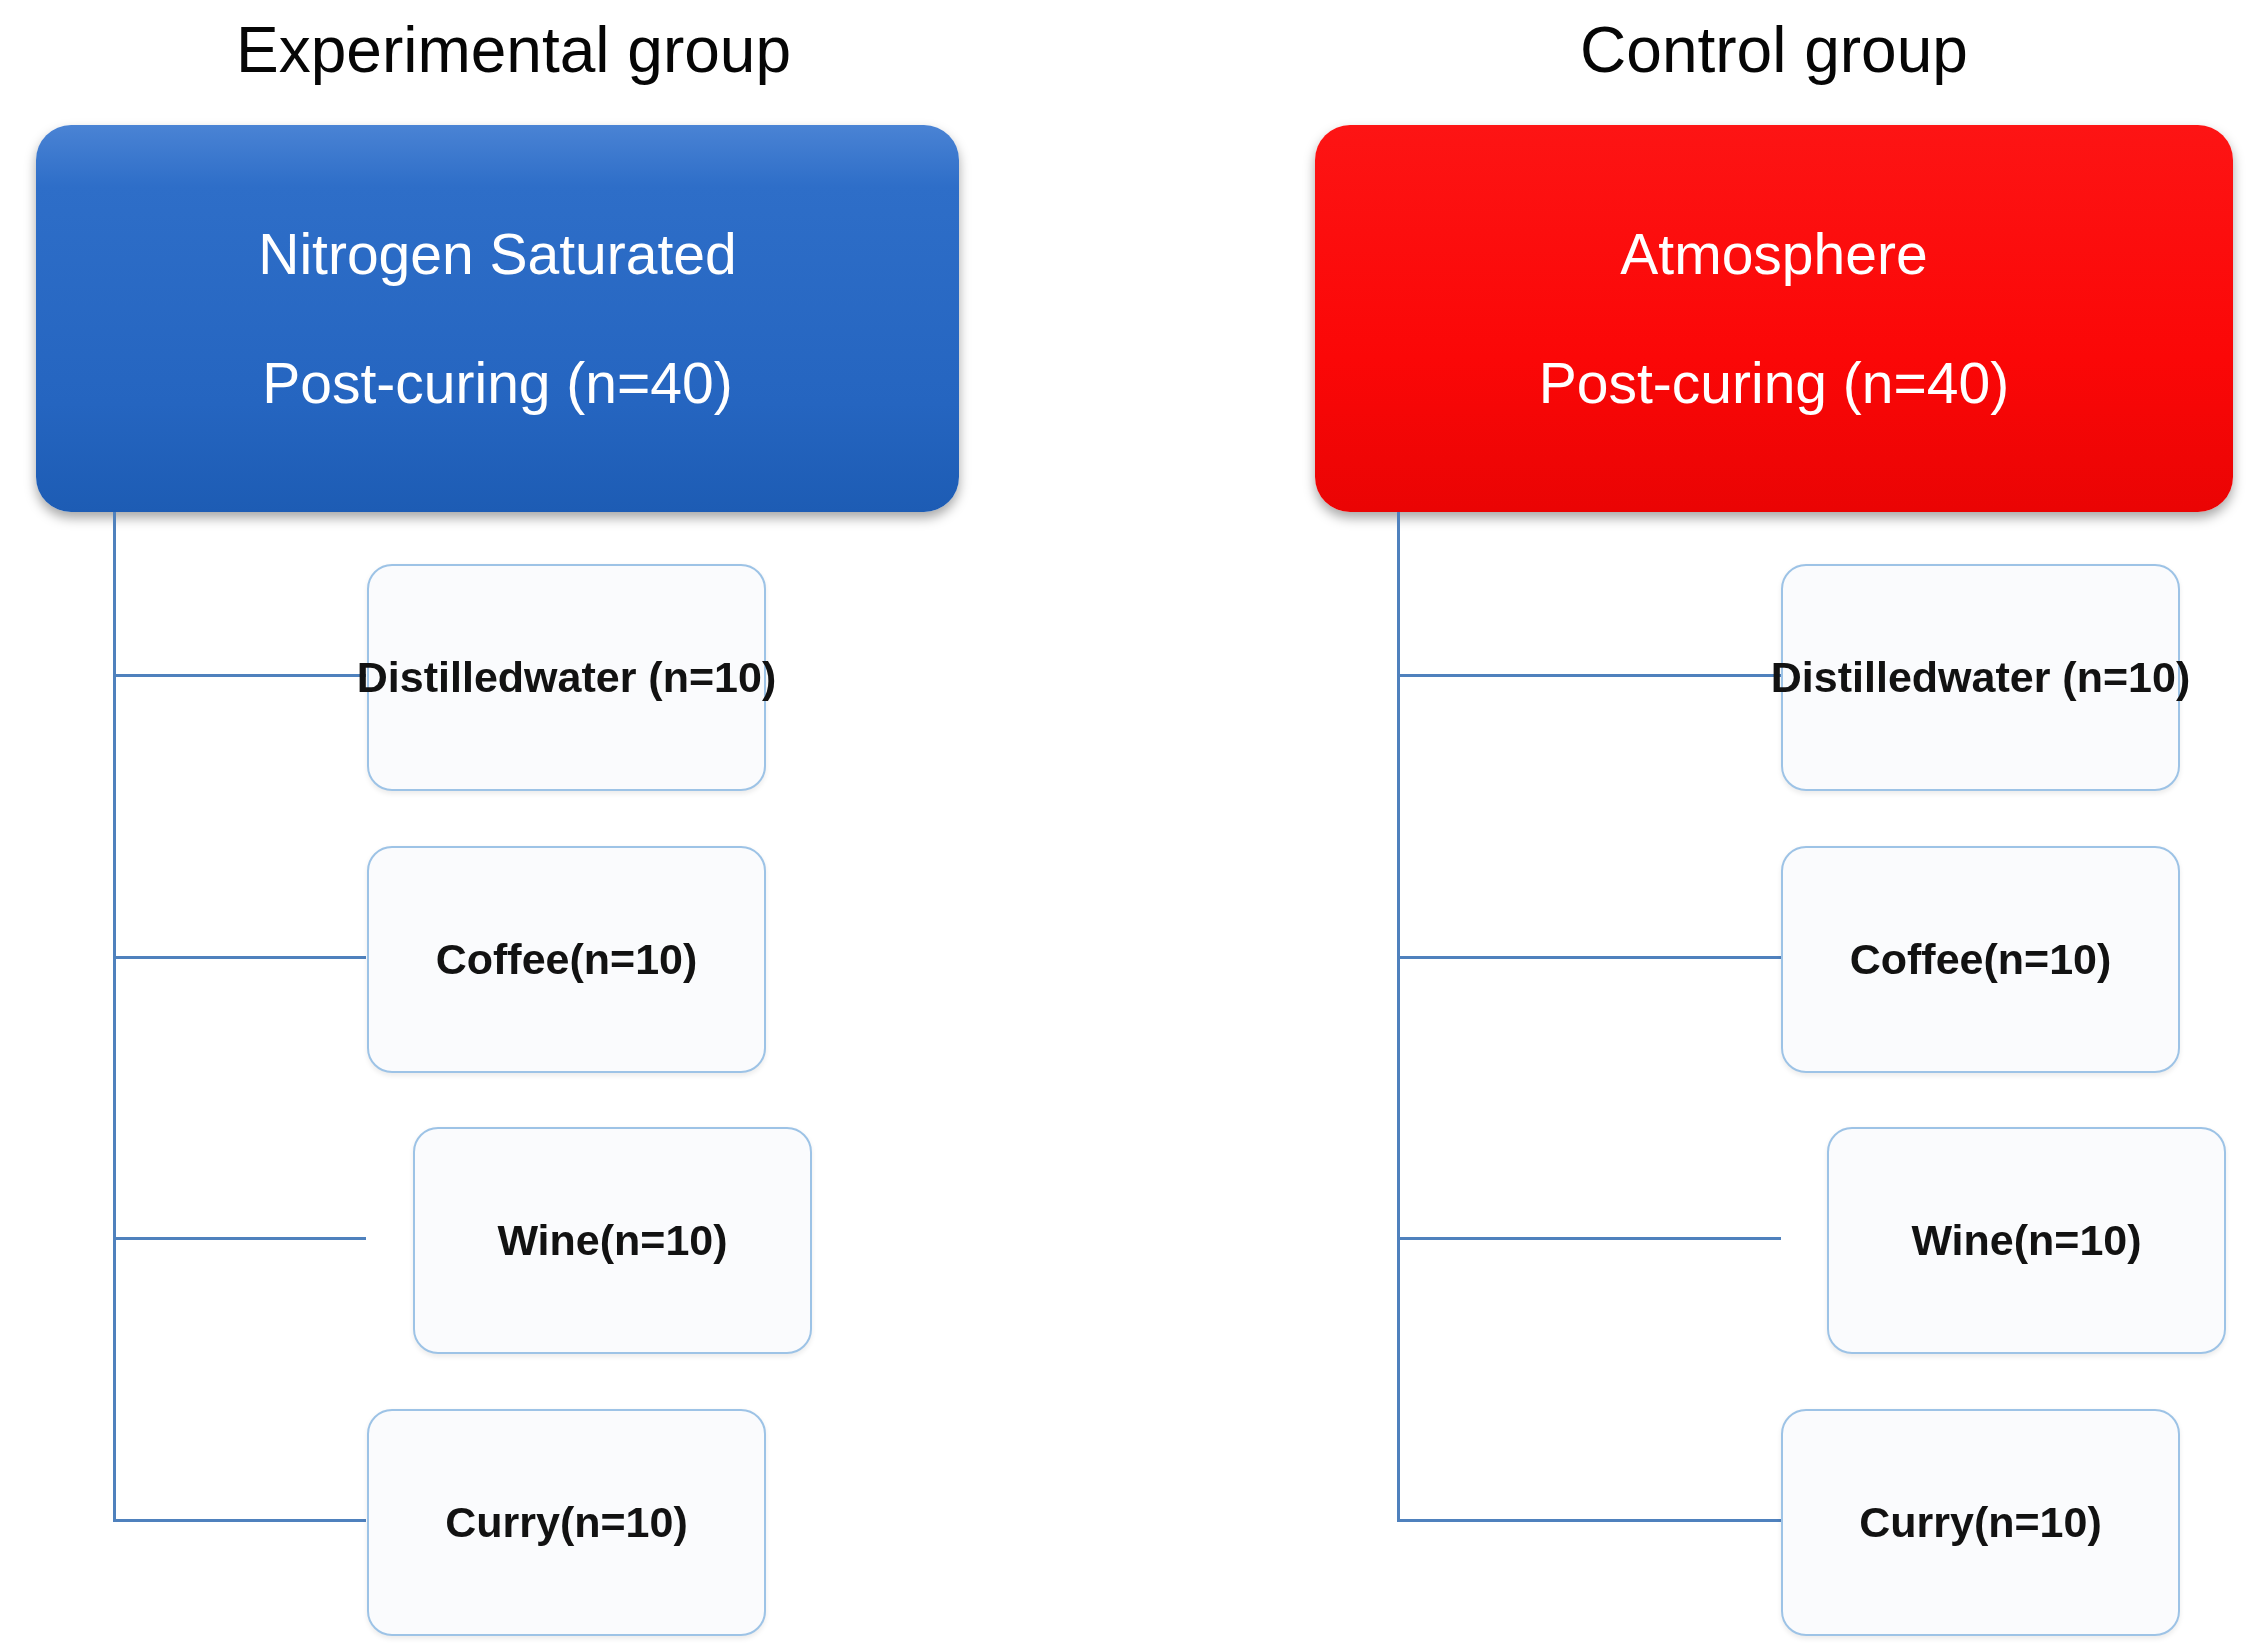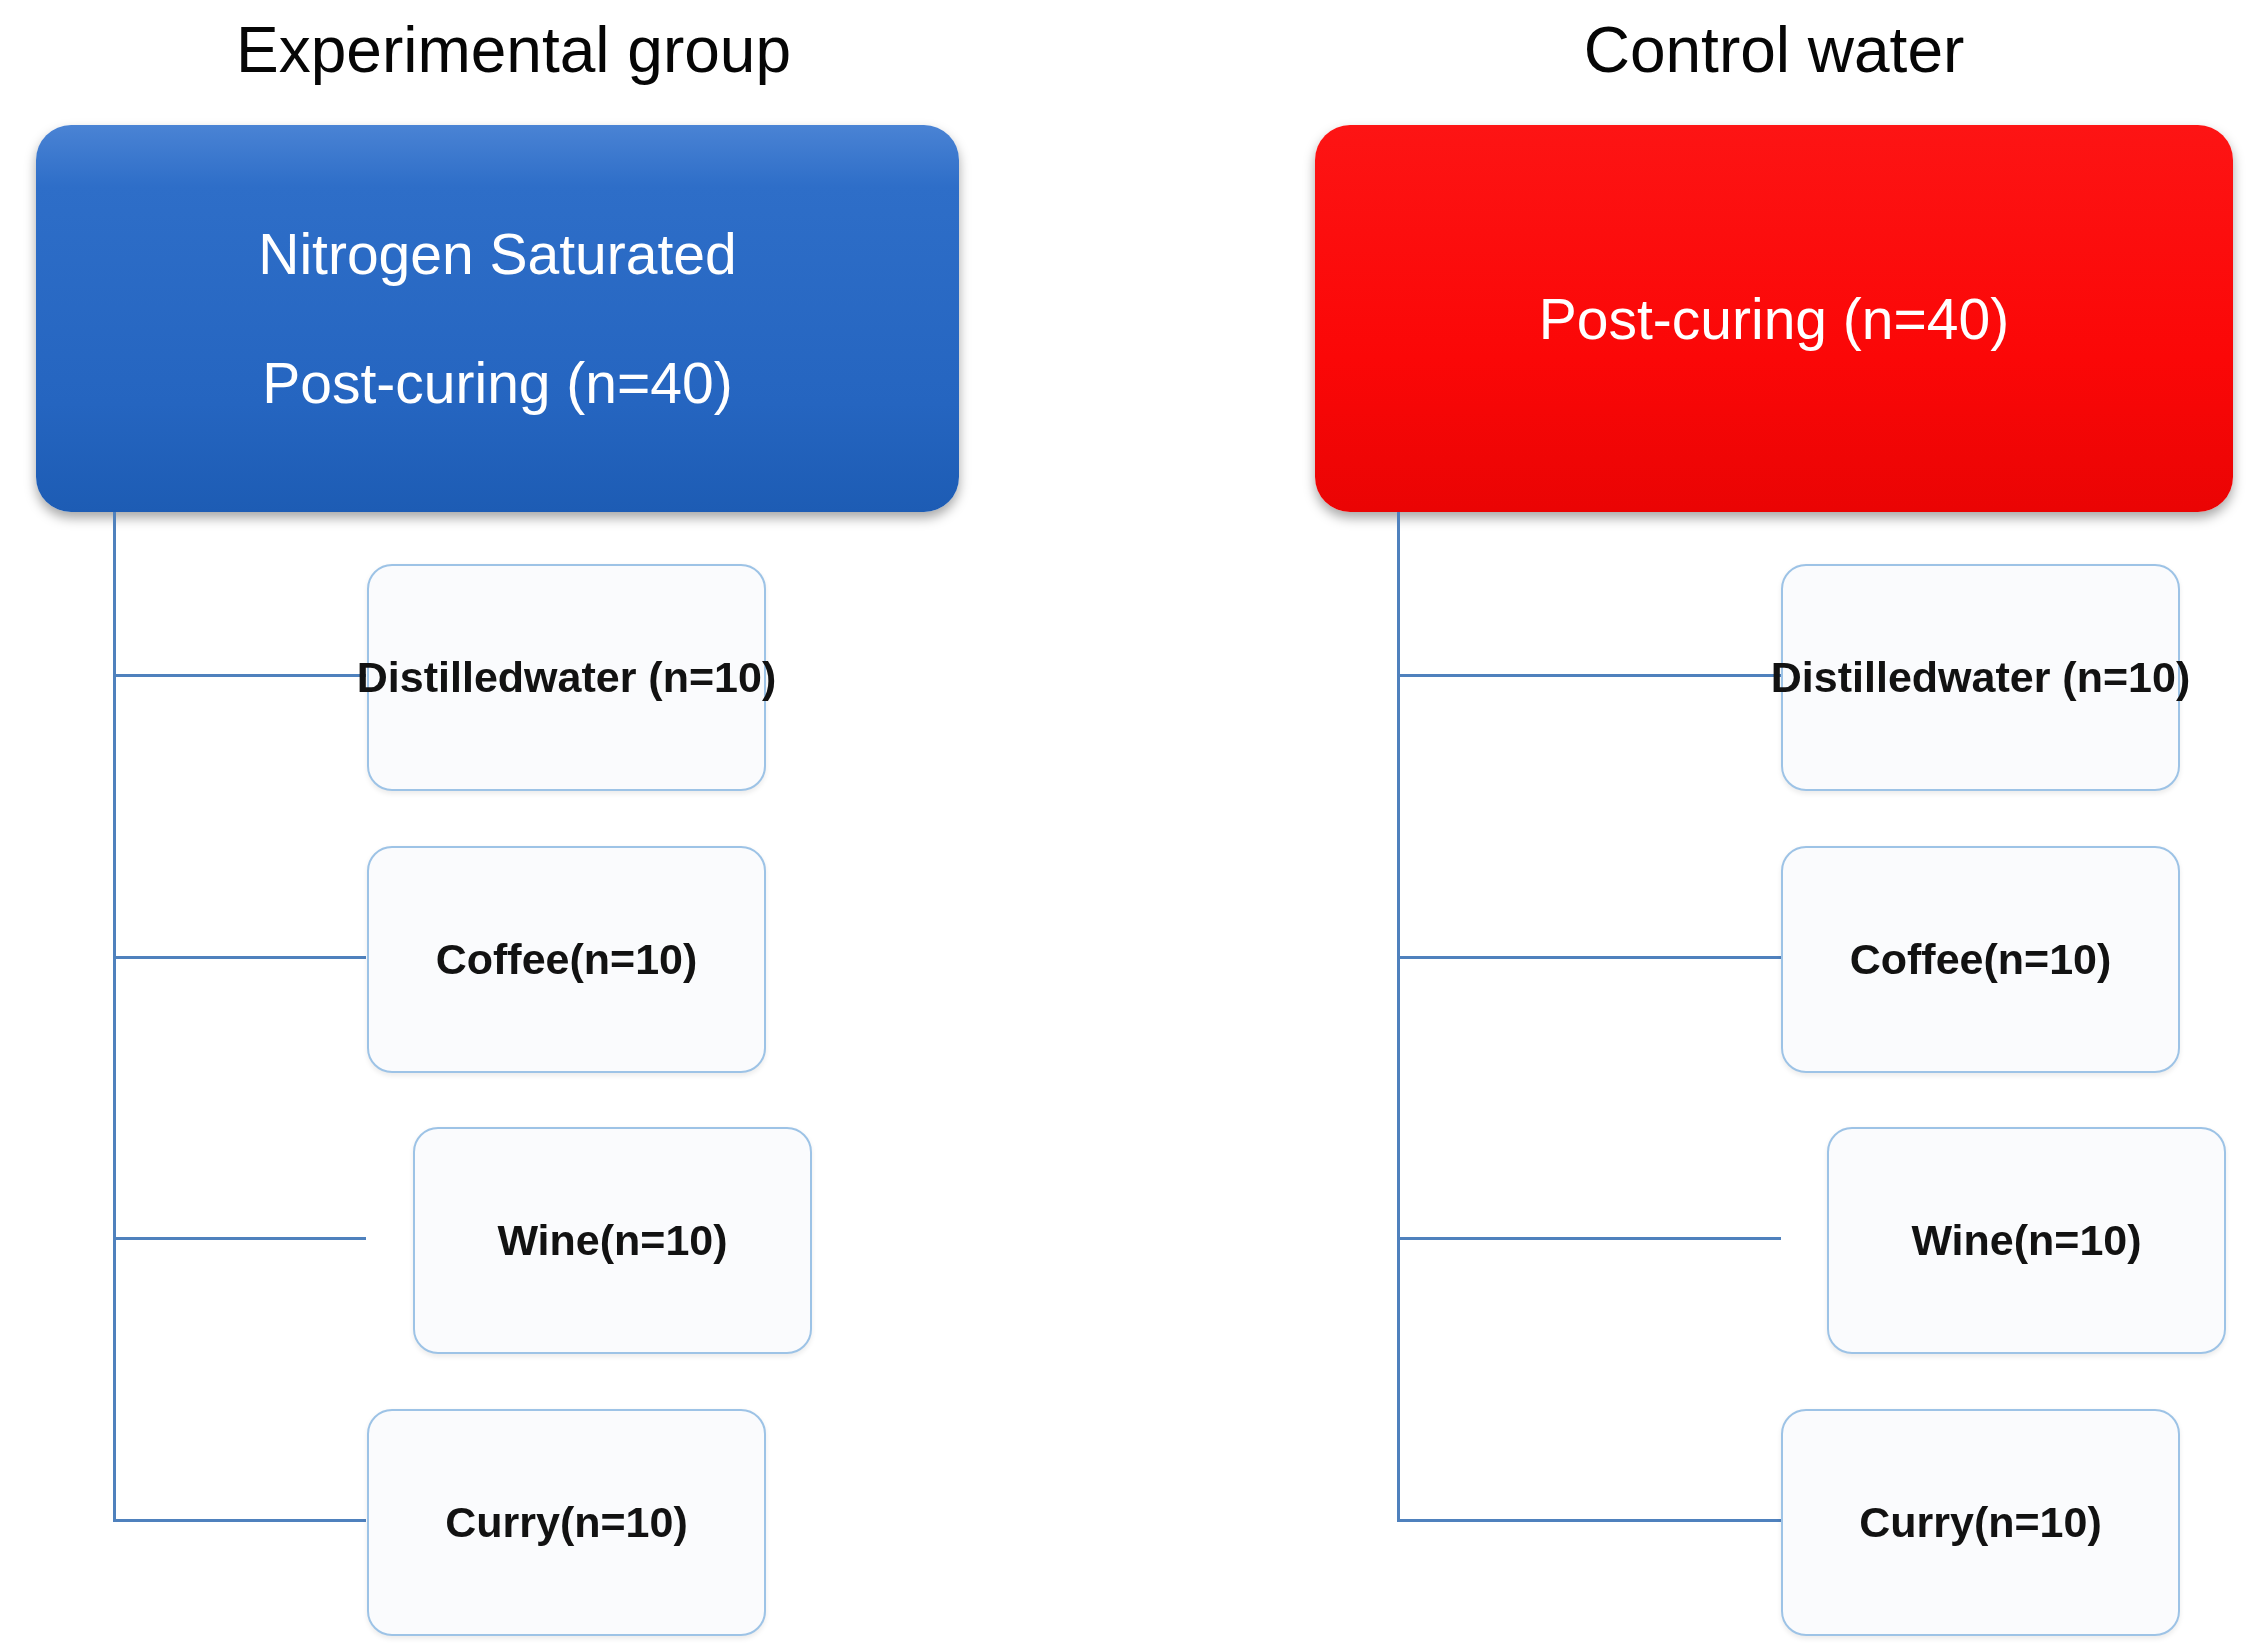--- a/index.html
+++ b/index.html
@@ -142,23 +142,24 @@
       <div class="child-line">Wine</div>
       <div class="child-line">(n=10)</div>
     </div>
     <div class="child c3">
       <div class="child-line">Curry</div>
       <div class="child-line">(n=10)</div>
     </div>
   </div>
 
   <div class="right">
-    <div class="col-title">Control water</div>
+    <div class="col-title">Control group</div>
 
     <div class="parent">
+      <div class="parent-line">Atmosphere</div>
       <div class="parent-line">Post-curing (n=40)</div>
     </div>
 
     <div class="trunk"></div>
     <div class="branch b0"></div>
     <div class="branch b1"></div>
     <div class="branch b2"></div>
     <div class="branch b3"></div>
 
     <div class="child c0">

